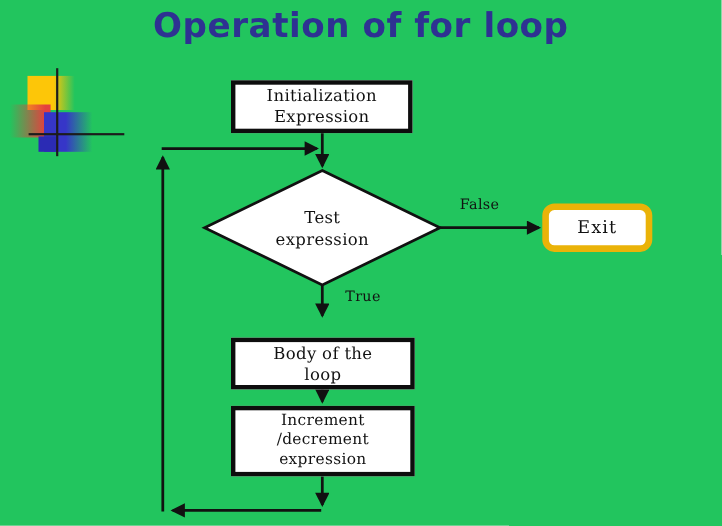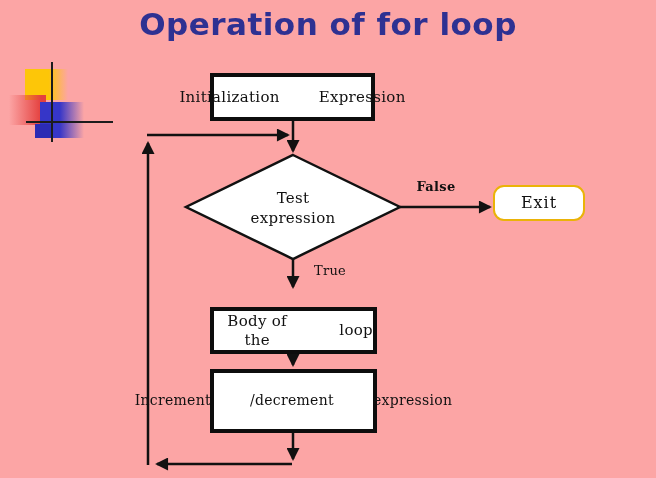--- a/index.html
+++ b/index.html
@@ -1,17 +1,17 @@
 <!DOCTYPE html>
 <html><head>
 <meta charset="utf-8">
 <style>
   html,body { margin:0; padding:0; background:#e8e8e8; }
   .slide {
-    position:relative; width:656px; height:478px; background:#fca5a5;
+    position:relative; width:656px; height:478px; background:#22c55e;
     overflow:hidden; font-family:"DejaVu Serif", serif; color:#111;
   }
   .title {
     position:absolute; top:6px; left:0; width:100%; text-align:center;
     font-family:"DejaVu Sans", "Liberation Sans", sans-serif;
     font-weight:bold; font-size:31px; color:#2E3192; letter-spacing:0.5px;
   }
   
   .deco-yellow { position:absolute; left:25px; top:69px; width:43px; height:31px;
     background:linear-gradient(to right, #fdc608 55%, rgba(253,198,8,0)); }
@@ -20,38 +20,38 @@
   .deco-blue { position:absolute; left:40px; top:102px; width:44px; height:36px;
     background:linear-gradient(to right, #3636c8 45%, rgba(54,54,200,0)); }
   .deco-blue-small { position:absolute; left:35px; top:124px; width:16px; height:14px;
     background:#2b2bb4; }
   .deco-vline { position:absolute; left:51px; top:62px; width:2px; height:80px; background:#1c1c1c; }
   .deco-hline { position:absolute; left:26px; top:121px; width:87px; height:2px; background:#1c1c1c; }
 
   .fc-svg { position:absolute; left:0; top:0; }
 
   .node {
-    position:absolute; display:flex; flex-direction:row; align-items:center;
+    position:absolute; display:flex; flex-direction:column; align-items:center;
     justify-content:center; background:#fff; text-align:center;
-    font-size:15px; line-height:1.25; letter-spacing:0.3px;gap:39px;
+    font-size:15px; line-height:1.25; letter-spacing:0.3px;
   }
   .rect { border:4px solid #0d0d0d; }
   .box-init { left:210px; top:73px;  width:157px; height:40px; }
   .box-body { left:210px; top:291px; width:159px; height:39px;margin-top:16px; }
   .box-incr { left:210px; top:369px; width:159px; height:56px; font-size:14px; line-height:1.27; }
   .box-exit {
     left:493px; top:185px; width:88px; height:32px;
-    border:2px solid #eab308; border-radius:11px; font-size:16px; letter-spacing:1px;justify-content:center;
+    border:6px solid #eab308; border-radius:11px; font-size:16px; letter-spacing:1px;justify-content:center;
   }
   .diamond-label {
     position:absolute; left:233px; top:189px; width:120px; text-align:center;
     font-size:15px; line-height:1.3; letter-spacing:0.3px;
   }
   .edge-label { position:absolute; font-size:13px; letter-spacing:0.3px; text-align:center; }
-  .label-false { left:406px; top:179px; width:60px;font-weight:bold; }
+  .label-false { left:406px; top:179px; width:60px; }
   .label-true  { left:307px; top:263px; width:46px; }
 </style>
 </head>
 <body>
 
 <div class="slide">
 
   <div class="title">Operation of for loop</div>
 
   <div>

